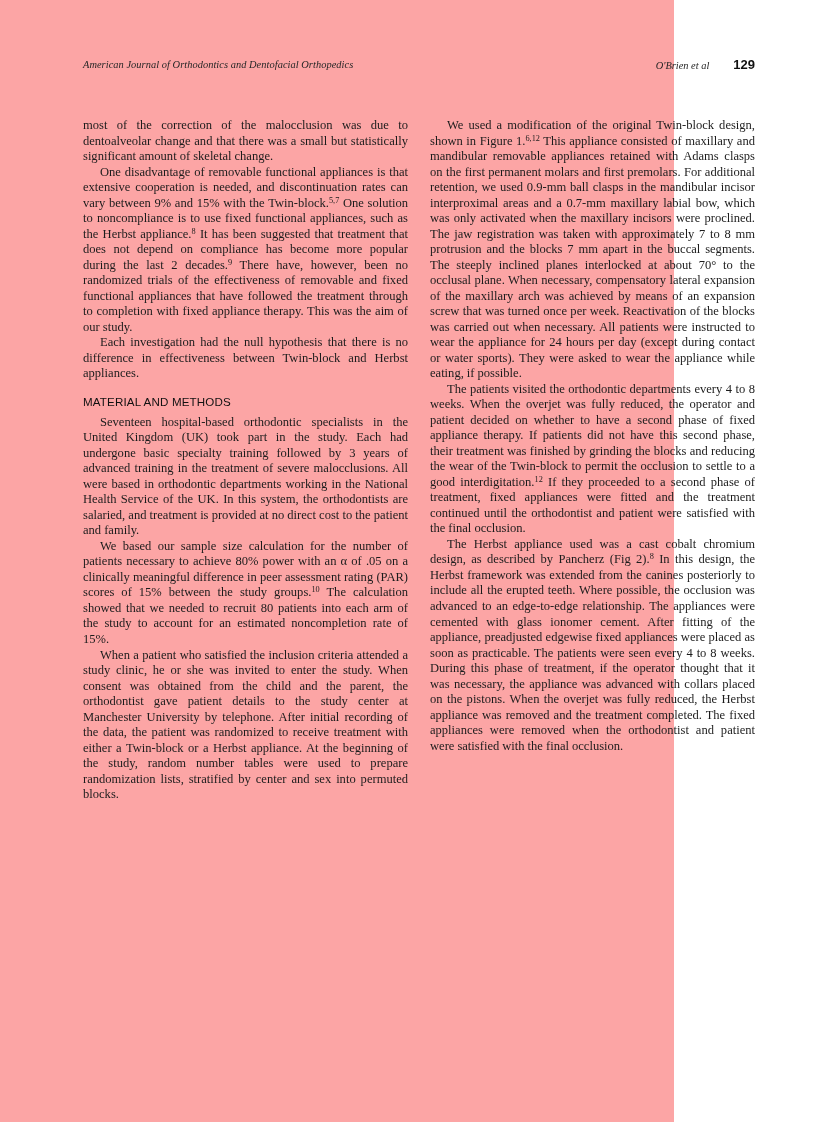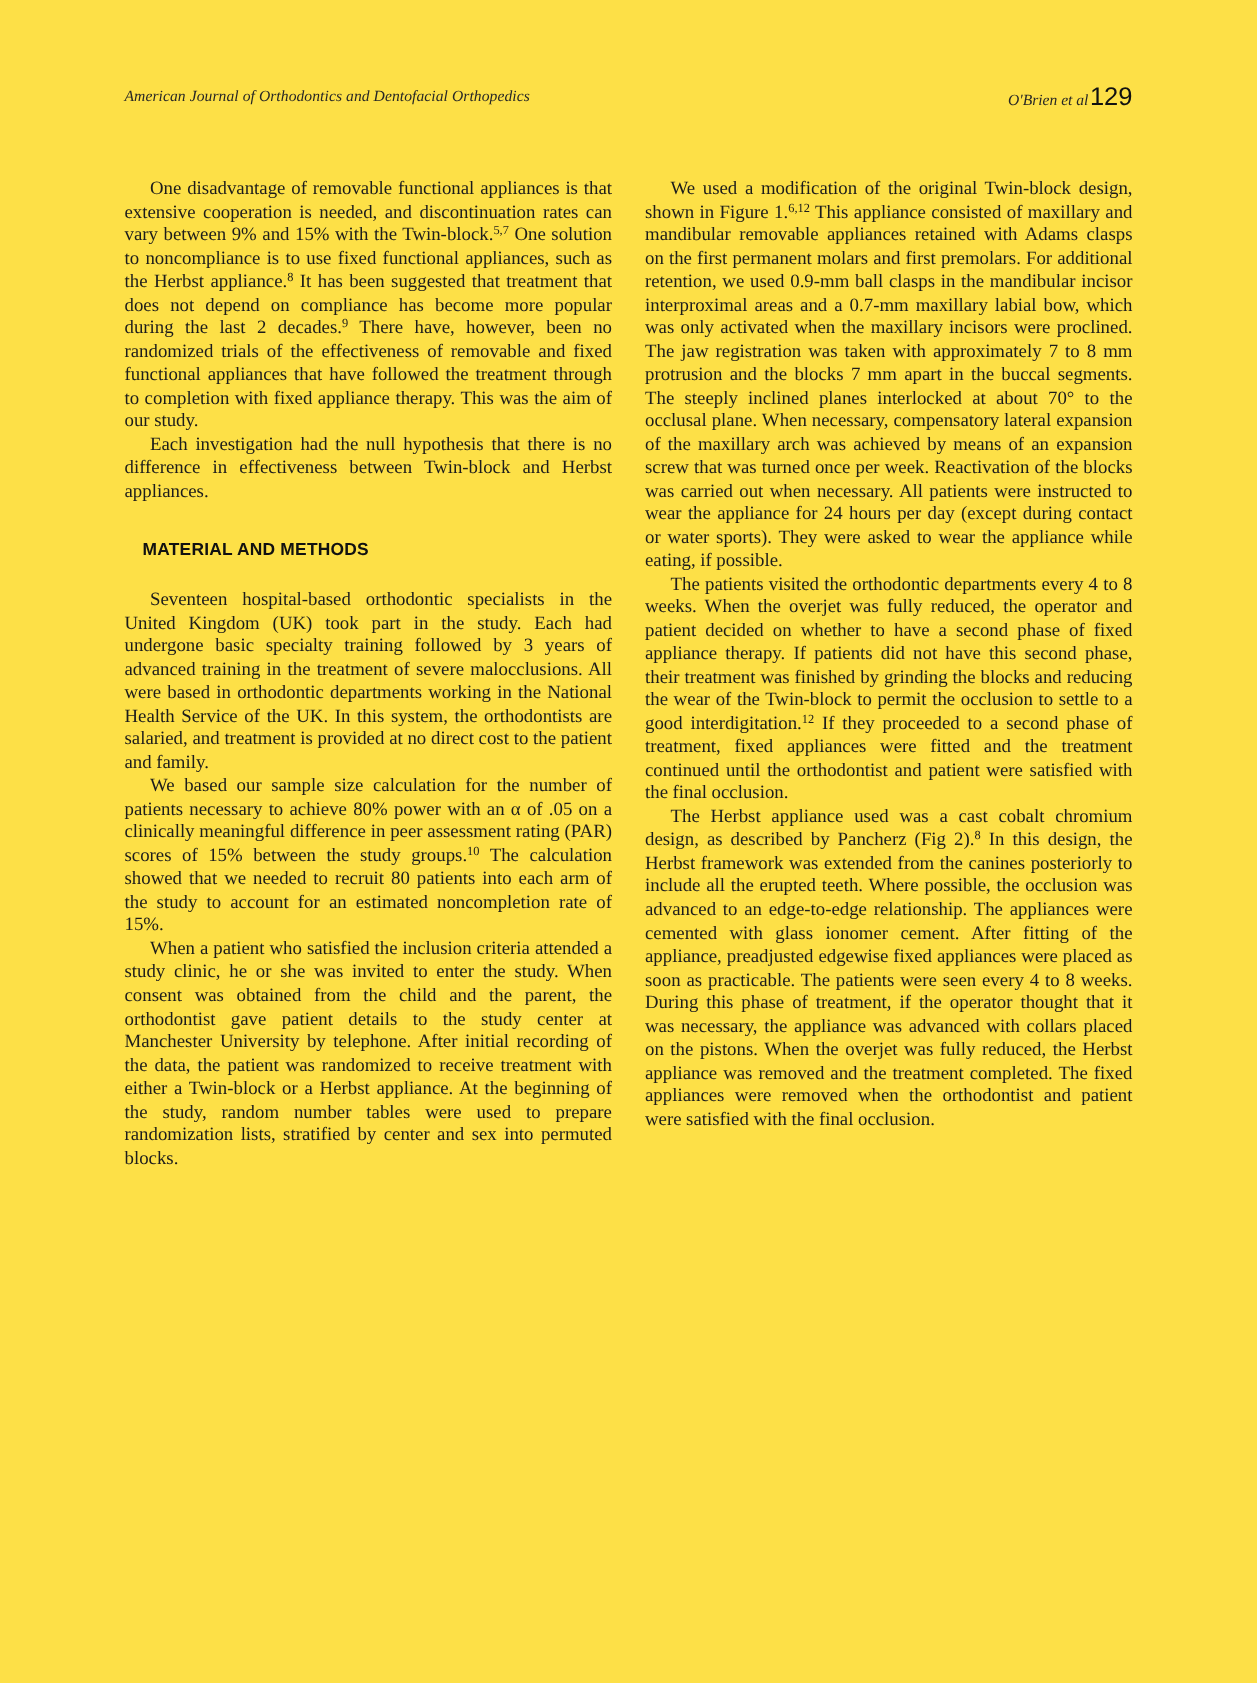--- a/index.html
+++ b/index.html
@@ -13,23 +13,23 @@
     height: 1122px;
     position: relative;
     overflow: hidden;
     font-family: "Liberation Serif", "DejaVu Serif", serif;
     color: #1a1a1a;
   }
 
   .page {
     position: absolute;
     left: 0; top: 0;
-    width: 838px;
+    width: 674px;
     height: 1122px;
-    background: #fde047;
+    background: #fca5a5;
   }
 
   
   .running-head {
     position: absolute;
     left: 83px;
     top: 58px;
     width: 672px;
     height: 30px;
   }
@@ -49,24 +49,24 @@
     white-space: nowrap;
     font-size: 10.4px;
     line-height: 14.5px;
     color: #262626;
   }
   .rh-author {
     font-style: italic;
   }
   .rh-pageno {
     font-family: "Liberation Sans", "DejaVu Sans", sans-serif;
-    font-weight: normal;
+    font-weight: bold;
     font-style: normal;
-    font-size: 17px;
-    margin-left: 1px;
+    font-size: 13px;
+    margin-left: 24px;
     color: #111;
   }
 
   
   .columns {
     position: absolute;
     left: 83px;
     top: 118px;
     width: 672px;
     height: 930px;
@@ -87,25 +87,25 @@
     text-align: justify;
     text-indent: 17px;
     text-justify: inter-word;
     word-spacing: -0.1px;
     hyphens: manual;
     color: #1c1c1c;
   }
   p.para.no-indent { text-indent: 0; }
 
   h2.section-head {
-    margin: 12px;
+    margin: 0;
     padding-top: 13px;
     padding-bottom: 6px;
     font-family: "Liberation Sans", "DejaVu Sans", sans-serif;
-    font-weight: bold;
+    font-weight: normal;
     font-size: 11.6px;
     line-height: 14px;
     letter-spacing: 0.15px;
     text-align: left;
     color: #111111;
   }
 
   sup {
     font-size: 0.66em;
     line-height: 0;
@@ -123,20 +123,21 @@
     </div>
     <div class="rh-right">
       <span class="rh-author">O'Brien et al</span><span class="rh-pageno">129</span>
     </div>
   </div>
 
   <div class="columns">
 
     <div class="col col-left">
       <div>
+          <p class="para no-indent">most of the correction of the malocclusion was due to dentoalveolar change and that there was a small but statistically significant amount of skeletal change.</p>
           <p class="para">One disadvantage of removable functional appliances is that extensive cooperation is needed, and discontinuation rates can vary between 9% and 15% with the Twin-block.<sup>5,7</sup> One solution to noncompliance is to use fixed functional appliances, such as the Herbst appliance.<sup>8</sup> It has been suggested that treatment that does not depend on compliance has become more popular during the last 2 decades.<sup>9</sup> There have, however, been no randomized trials of the effectiveness of removable and fixed functional appliances that have followed the treatment through to completion with fixed appliance therapy. This was the aim of our study.</p>
           <p class="para">Each investigation had the null hypothesis that there is no difference in effectiveness between Twin-block and Herbst appliances.</p>
         </div>
       <h2 class="section-head">MATERIAL AND METHODS</h2>
       <div>
           <p class="para">Seventeen hospital-based orthodontic specialists in the United Kingdom (UK) took part in the study. Each had undergone basic specialty training followed by 3 years of advanced training in the treatment of severe malocclusions. All were based in orthodontic departments working in the National Health Service of the UK. In this system, the orthodontists are salaried, and treatment is provided at no direct cost to the patient and family.</p>
           <p class="para">We based our sample size calculation for the number of patients necessary to achieve 80% power with an α of .05 on a clinically meaningful difference in peer assessment rating (PAR) scores of 15% between the study groups.<sup>10</sup> The calculation showed that we needed to recruit 80 patients into each arm of the study to account for an estimated noncompletion rate of 15%.</p>
           <p class="para">When a patient who satisfied the inclusion criteria attended a study clinic, he or she was invited to enter the study. When consent was obtained from the child and the parent, the orthodontist gave patient details to the study center at Manchester University by telephone. After initial recording of the data, the patient was randomized to receive treatment with either a Twin-block or a Herbst appliance. At the beginning of the study, random number tables were used to prepare randomization lists, stratified by center and sex into permuted blocks.</p>
         </div>
     </div>

